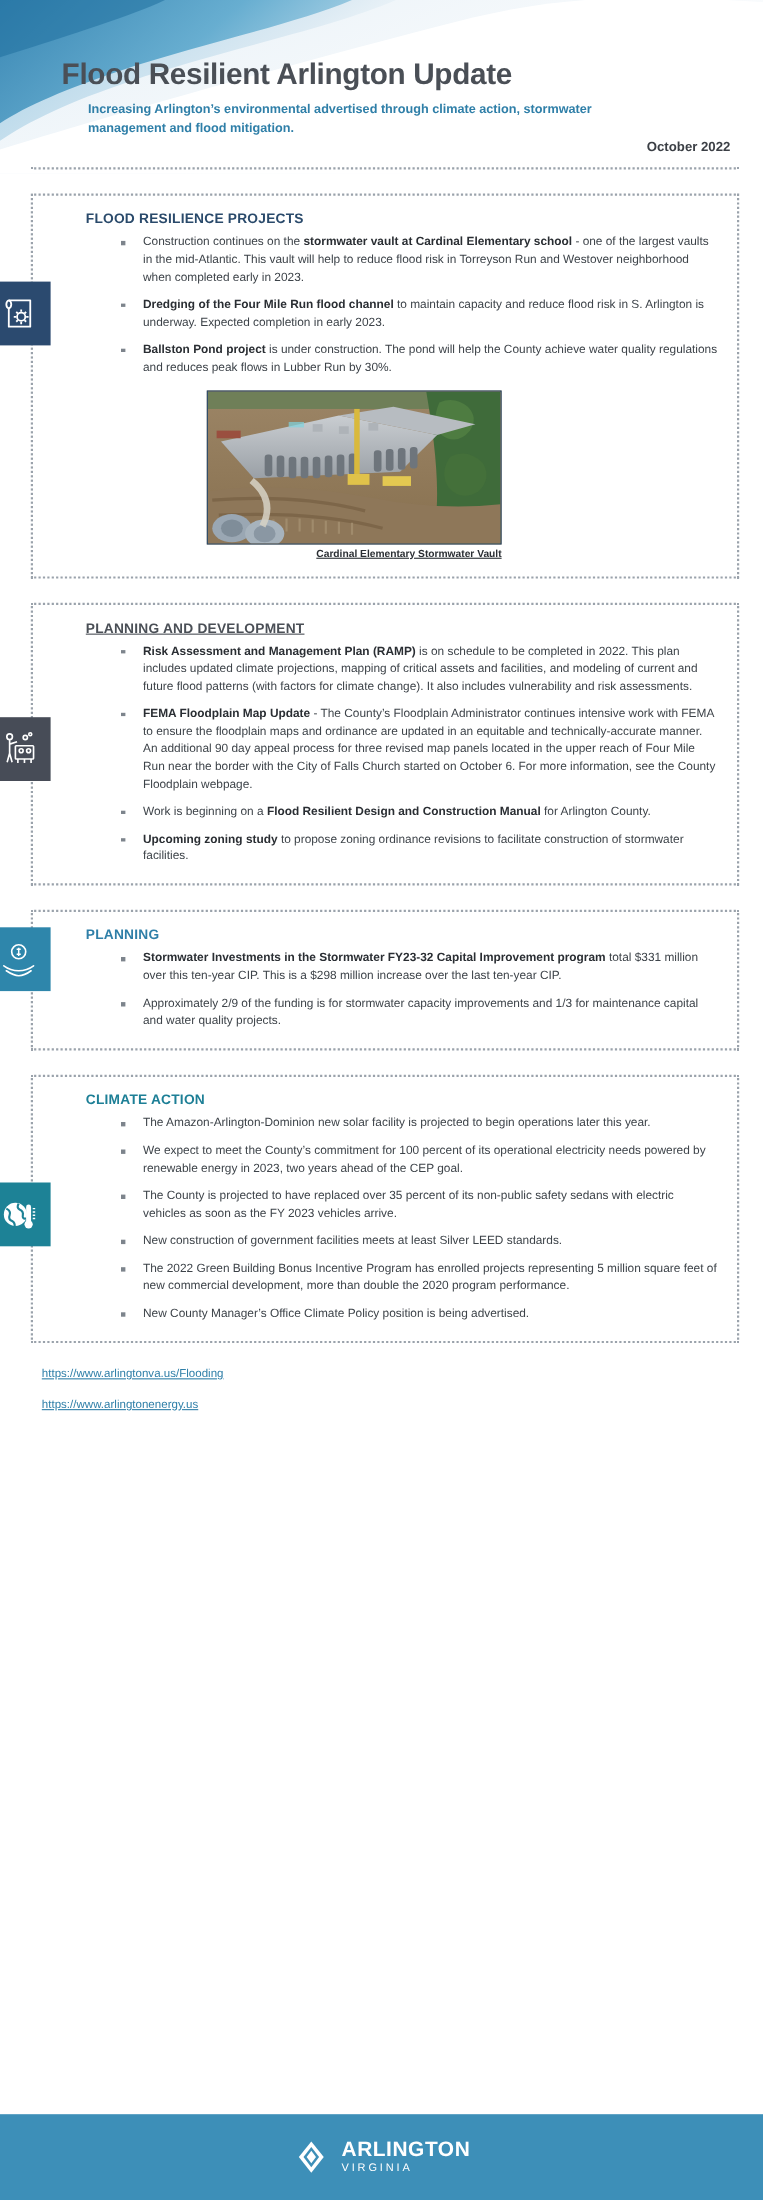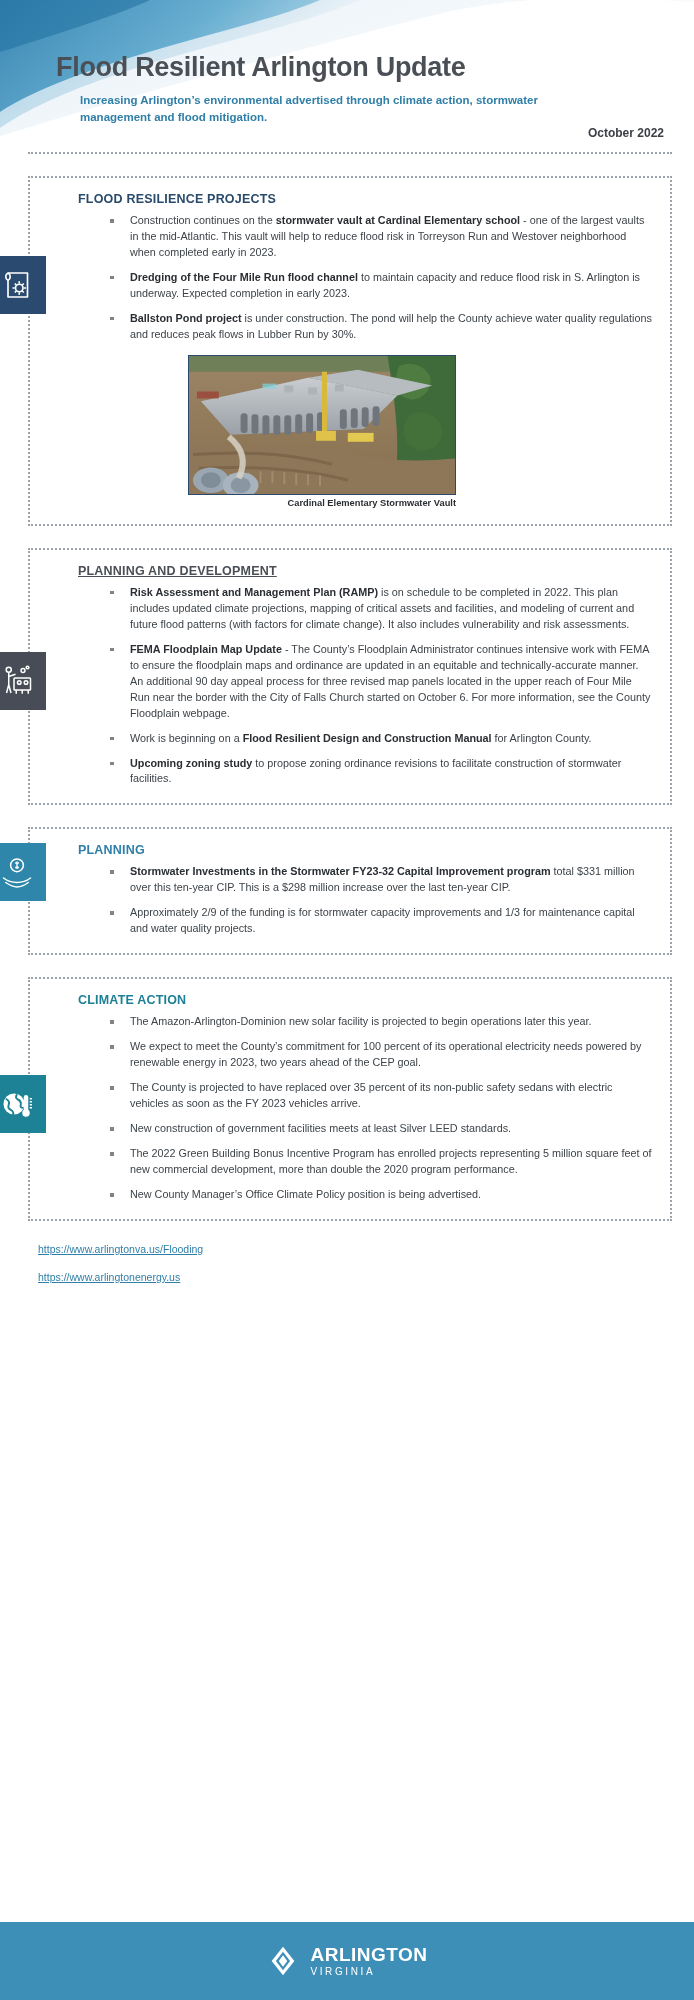--- a/index.html
+++ b/index.html
@@ -131,20 +131,21 @@
     position: relative;
     overflow: hidden;
     background: #8a7a62;
   }
   .photo-caption {
     font-size: 9.3px;
     font-weight: bold;
     color: #2a2e33;
     text-align: right;
     margin-top: 3px;
+    text-decoration: underline;
   }
 
   
   .links { margin: 22px 0 0 38px; }
   .links a {
     display: block;
     font-size: 10.5px;
     color: #2f7fa8;
     text-decoration: underline;
     margin-bottom: 16px;

